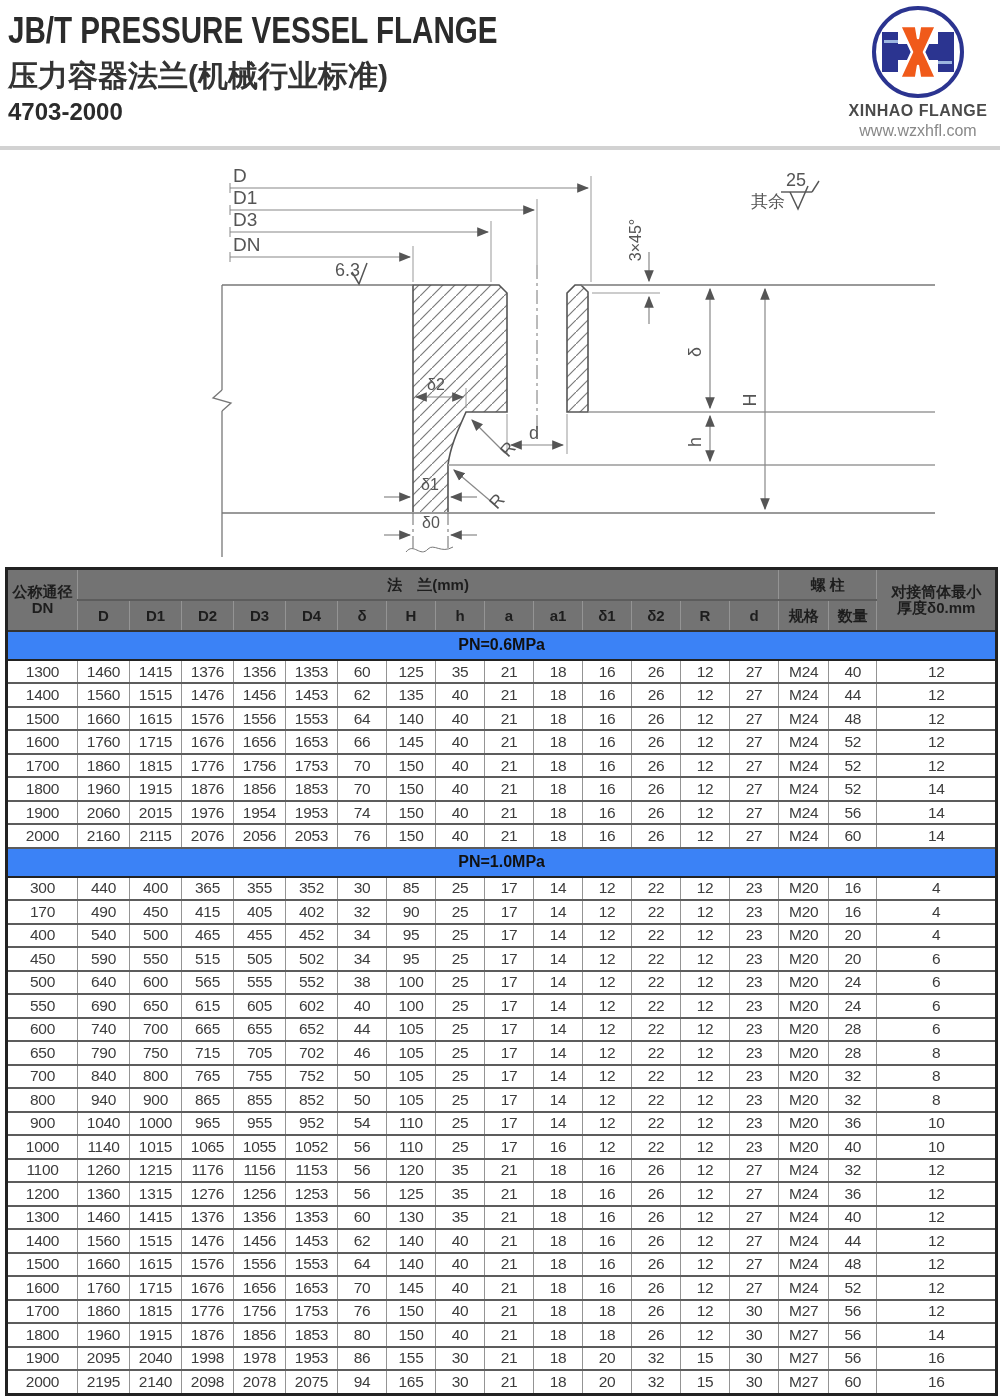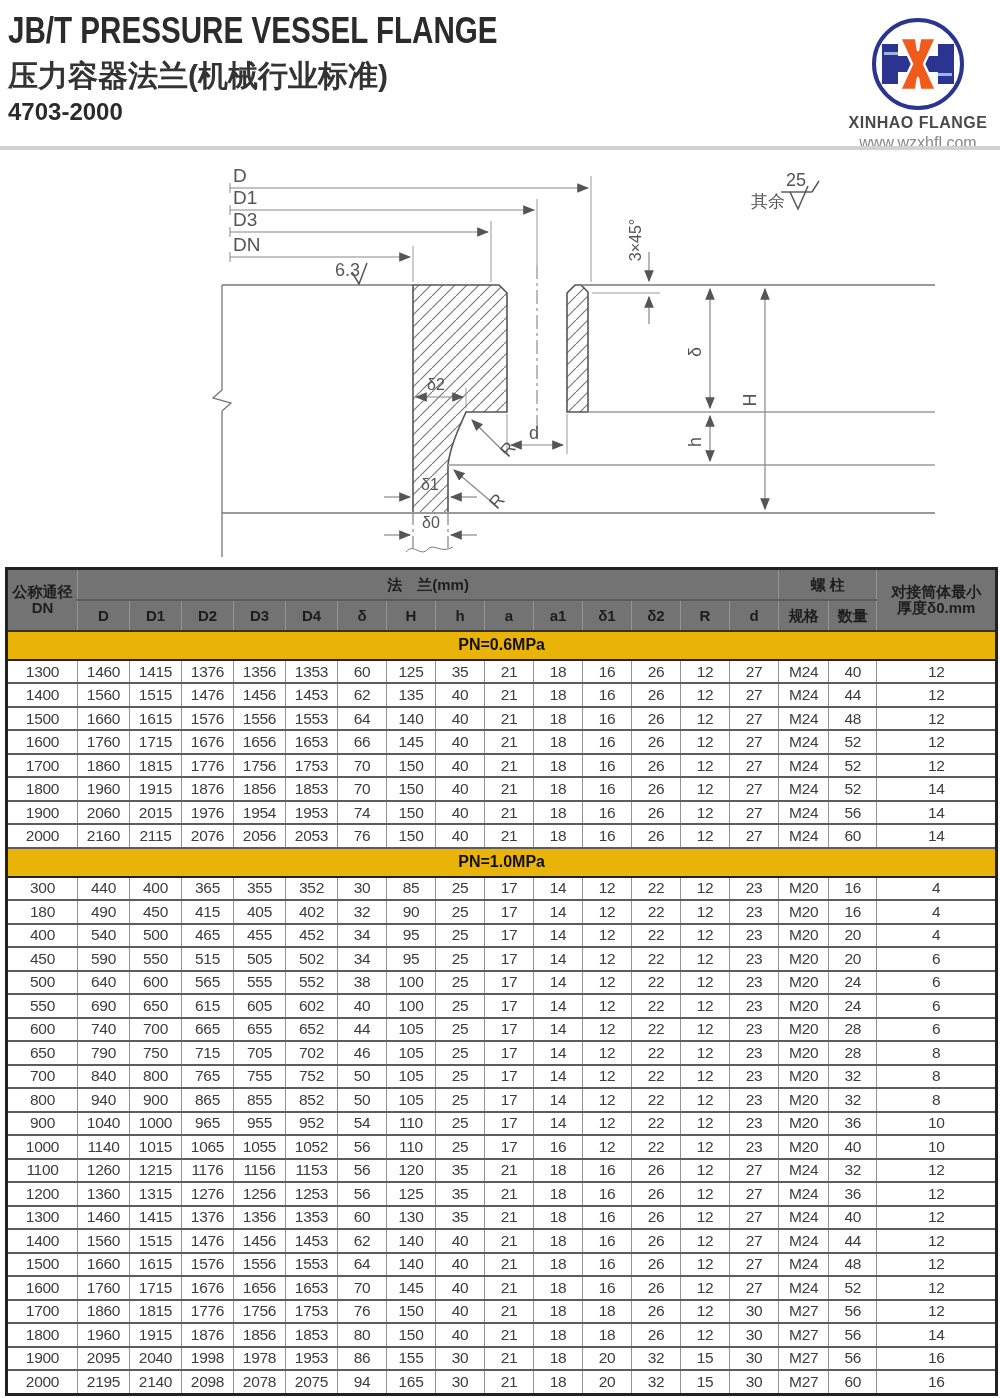--- a/index.html
+++ b/index.html
@@ -9,21 +9,21 @@
   
   .hdr{position:absolute;left:0;top:0;width:802px;height:146px;}
   .title-en{position:absolute;left:8px;top:10px;font-size:37px;font-weight:bold;
             letter-spacing:0px;color:#2b2b2b;transform:scaleX(.80);transform-origin:left center;
             white-space:nowrap;}
   .title-cn{position:absolute;left:8px;top:56px;font-size:30px;font-weight:600;color:#333;
             white-space:nowrap;}
   .title-std{position:absolute;left:8px;top:98px;font-size:24px;font-weight:bold;color:#2b2b2b;}
   .sep{position:absolute;left:0;top:146px;width:1000px;height:4px;background:#d2d2d2;}
 
-  .logo{position:absolute;left:840px;top:16px;width:156px;height:140px;text-align:center;}
+  .logo{position:absolute;left:840px;top:4px;width:156px;height:140px;text-align:center;}
   .logo-name{position:absolute;left:0;top:98px;width:156px;font-size:16px;font-weight:bold;
              color:#4a4a4a;letter-spacing:.5px;}
   .logo-url{position:absolute;left:0;top:118px;width:156px;font-size:16px;color:#888;}
 
   
   .draw{position:absolute;left:0;top:152px;width:1000px;height:413px;}
   .draw text{font-family:"Liberation Sans",sans-serif;fill:#555;}
 
   
   .tblwrap{position:absolute;left:5px;top:567px;width:990px;}
@@ -31,21 +31,21 @@
              font-family:"Liberation Sans",sans-serif;}
   table.spec{border:3px solid #222;}
   .spec th,.spec td{border-left:1px solid #949494;border-right:1px solid #949494;
         border-top:2px solid #5c5c5c;border-bottom:2px solid #5c5c5c;
         text-align:center;vertical-align:middle;padding:0;line-height:1.05;}
   .spec thead th{background:#737373;color:#1d1d1d;font-weight:bold;font-size:15px;
         height:29px;border-bottom:2px solid #333;}
   .spec thead tr:first-child th{border-bottom:1px solid #6b6b6b;}
   .spec thead tr:first-child th[rowspan]{border-bottom:2px solid #333;}
   .spec td.sect{font-size:16px;font-weight:bold;color:#111;height:27px;
-        border-top:2.5px solid #222;border-bottom:2.5px solid #222;background:#eab308;}
+        border-top:2.5px solid #222;border-bottom:2.5px solid #222;background:#3b82f6;}
   .spec td.val{font-size:15.5px;color:#3c3c3c;letter-spacing:-0.3px;}
   .two-line{line-height:1.1;}
 </style>
 </head>
 <body>
 
 <div class="hdr">
   <div class="title-en">JB/T PRESSURE VESSEL FLANGE</div>
   <div class="title-cn">压力容器法兰(机械行业标准)</div>
   <div class="title-std">4703-2000</div>
@@ -395,21 +395,21 @@
           <td class="val">14</td>
           <td class="val">12</td>
           <td class="val">22</td>
           <td class="val">12</td>
           <td class="val">23</td>
           <td class="val">M20</td>
           <td class="val">16</td>
           <td class="val">4</td>
         </tr>
         <tr>
-          <td class="val">180</td>
+          <td class="val">170</td>
           <td class="val">490</td>
           <td class="val">450</td>
           <td class="val">415</td>
           <td class="val">405</td>
           <td class="val">402</td>
           <td class="val">32</td>
           <td class="val">90</td>
           <td class="val">25</td>
           <td class="val">17</td>
           <td class="val">14</td>

